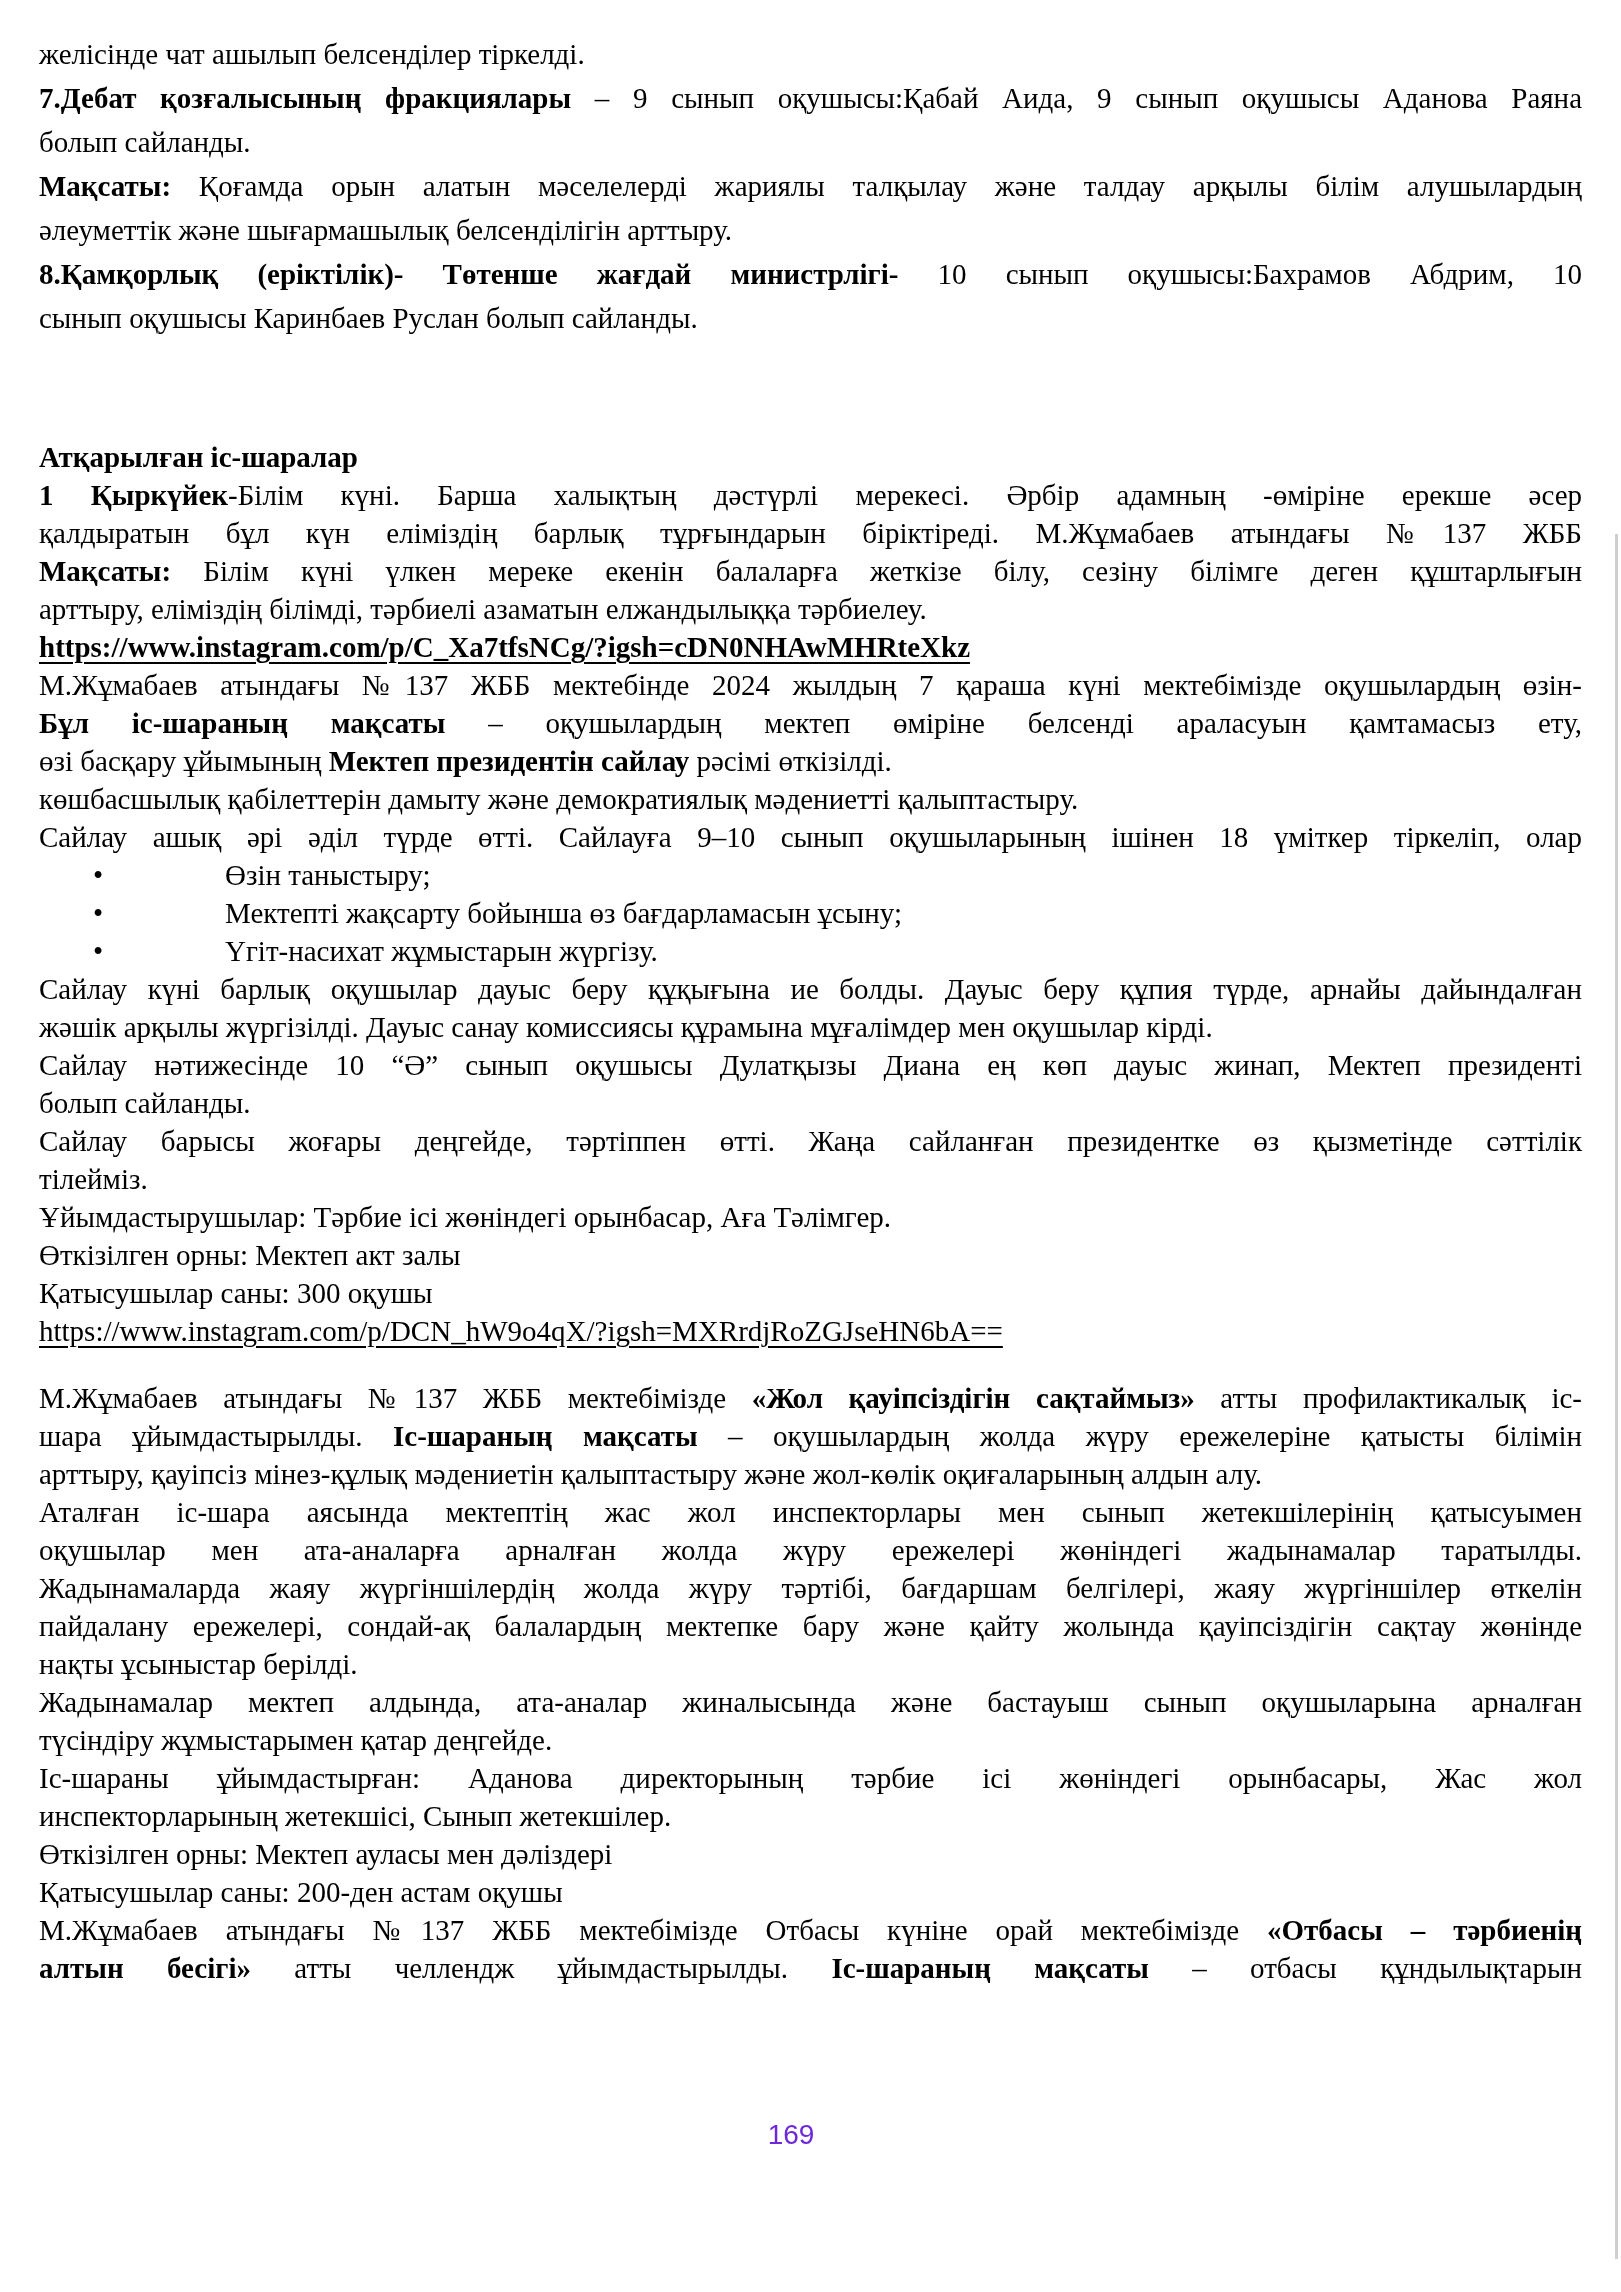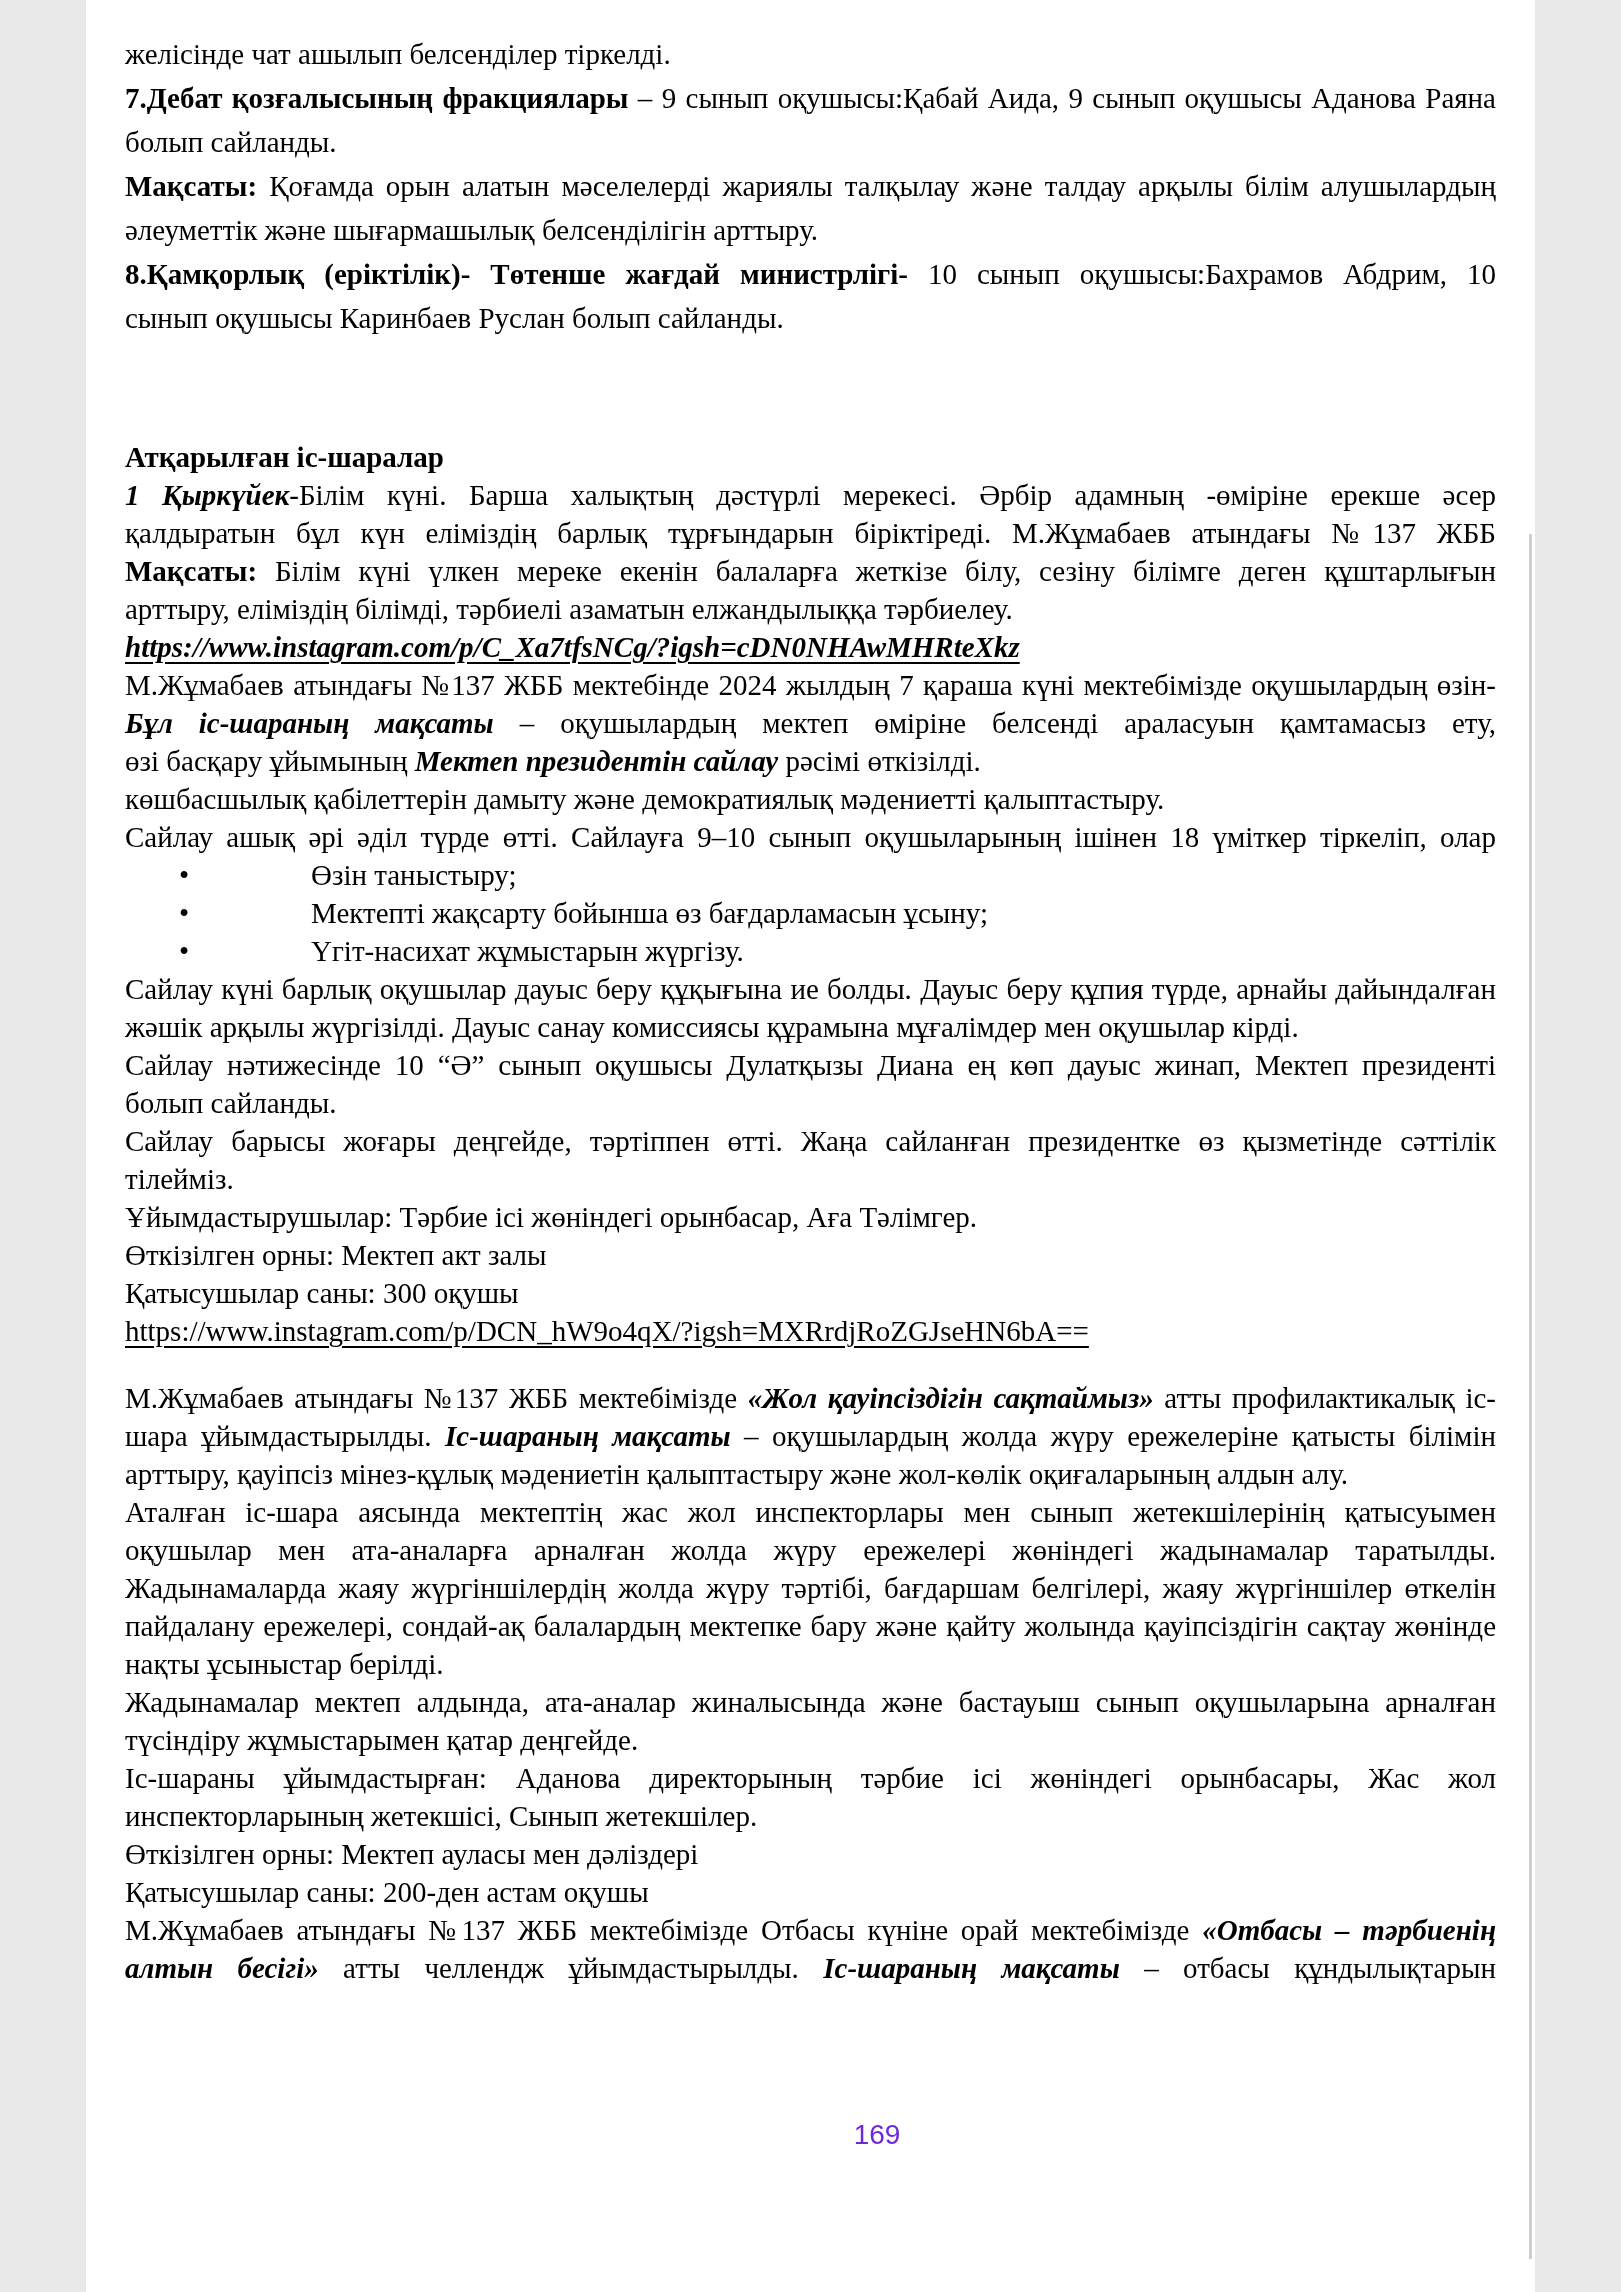--- a/index.html
+++ b/index.html
@@ -1,35 +1,35 @@
 <!DOCTYPE html>
 <html><head>
 <meta charset="utf-8">
 <style>
   html,body { margin:0; padding:0; background:#e8e8e8; }
   .page {
     position:relative;
-    width:1449px; height:2293px;
+    width:1621px; height:2293px;
     background:#ffffff;
     font-family:"Liberation Serif","DejaVu Serif",serif;
     color:#000000;
     overflow:hidden;
     margin:0 auto;
   }
   .doc {
     position:absolute;
     left:39px; right:39px; top:32px;
     font-size:29px;
   }
   .section { display:block; }
   .line { display:block; min-height:1em; }
   .line.j { text-align:justify; text-align-last:justify; }
   .line.l { text-align:left; }
   .b { font-weight:bold;margin-top:19px; }
-  .i { font-style:italic; }
+  .i { }
   .u { text-decoration:underline; text-decoration-thickness:2px; text-underline-offset:4.9px; }
   .bullet { position:relative; padding-left:186px; }
   .bullet .dot { position:absolute; left:54px; }
   .footer {
     position:absolute;
     left:39px; width:1504px; top:2119px;
     text-align:center;
     font-family:"Liberation Sans","DejaVu Sans",sans-serif;
     font-size:28px;
     color:#6d28d9;

